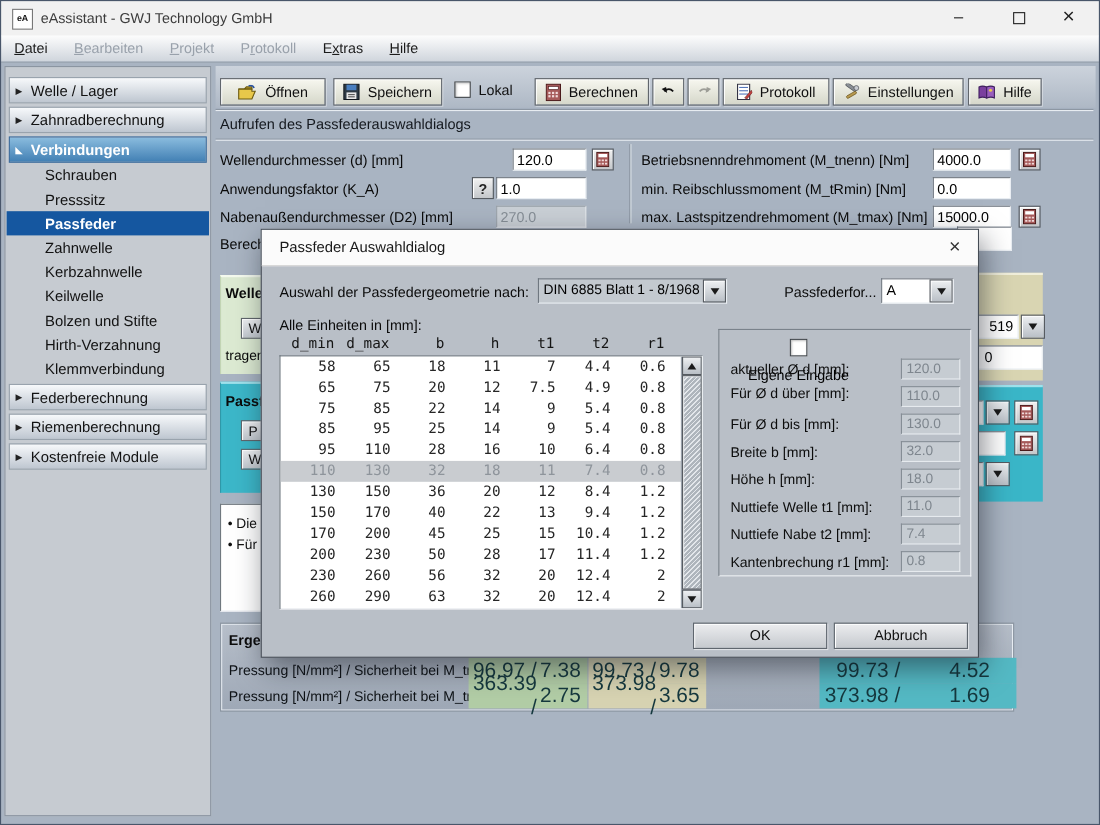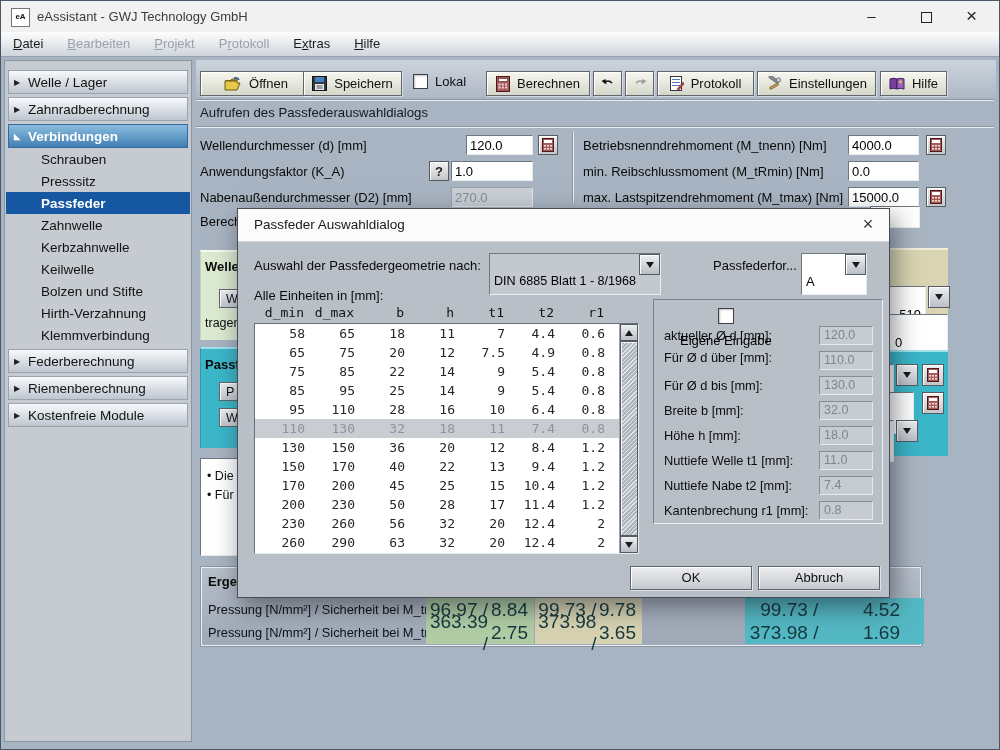--- a/index.html
+++ b/index.html
@@ -49,21 +49,21 @@
          border:1px solid #565b61;box-shadow:inset 1px 1px 0 #fff;box-sizing:border-box;
          display:flex;align-items:center;justify-content:center;font-weight:bold;color:#222;font-size:13px;}
   .vline{position:absolute;width:0;border-left:1px solid #8d97a3;border-right:1px solid #e7ecf1;}
   
   .grp{position:absolute;box-sizing:border-box;}
   .grp-title{position:absolute;font-weight:bold;color:#0b0b0b;}
   .gbtn{position:absolute;height:19px;background:linear-gradient(#eff1f3,#c2c8ce);border:1px solid #60666c;
         box-shadow:inset 1px 1px 0 #fff;box-sizing:border-box;font-size:12.5px;color:#111;
         display:flex;align-items:center;padding-left:6px;}
   .combo{position:absolute;background:#fff;border:1px solid;border-color:#6f7780 #e8edf2 #e8edf2 #6f7780;
-         box-sizing:border-box;font-size:13px;color:#000;padding:20px 4px;}
+         box-sizing:border-box;font-size:13px;color:#000;padding:2px 4px;}
   .dd-btn{position:absolute;width:22px;height:22px;background:linear-gradient(#eef0f2,#b9bfc6);
           border:1px solid #565b61;box-shadow:inset 1px 1px 0 #fff;box-sizing:border-box;
           display:flex;align-items:center;justify-content:center;}
   .tri-down{width:0;height:0;border-left:4px solid transparent;border-right:4px solid transparent;border-top:6px solid #1a1a1a;}
   .notes{position:absolute;background:#fff;border:1px solid;border-color:#70787f #e8ecf0 #e8ecf0 #70787f;
          box-sizing:border-box;padding:8px 6px;font-size:12.5px;color:#111;}
   .notes div{line-height:19px;}
   
   .resbox{position:absolute;left:200px;top:566px;width:722px;height:81px;box-sizing:border-box;
           background:linear-gradient(#b7bfca,#9ea8b6);border:1px solid #8c96a2;box-shadow:inset 0 0 0 1px #e9eef4;}
@@ -215,21 +215,21 @@
     </div>
 
     <div class="sb-item sec">
       <span class="arr">▶</span>
       <span>Kostenfreie Module</span>
     </div>
   </div>
 
 <div class="toolstrip"></div>
 
-<div class="tbtn" style="left:200px;width:112px;">
+<div class="tbtn" style="left:200px;width:96px;">
   <svg width="18" height="14">
       <path d="M1 4 L6 4 L8 2 L13 2 L13 4 L1 4 Z" fill="#c8a52e" stroke="#6b5a10"></path>
       <path d="M1 13 L1 4 L13 4 L13 6 L16 6 L13 13 Z" fill="#e8c84a" stroke="#6b5a10"></path>
       <path d="M10 1 q4 -1 5 2" stroke="#2a52a0" fill="none" stroke-width="1.4"></path>
     </svg>
   <span>Öffnen</span>
 </div>
 <div class="tbtn" style="left:303px;width:99px;">
   <svg width="15" height="15">
       <rect x="0.5" y="0.5" width="14" height="14" fill="#2e3a44" stroke="#10161c"></rect>
@@ -432,21 +432,21 @@
       <span class="tri-down"></span>
     </div>
 </div>
 
 <div class="resbox">
   <div class="res-title">Ergebnisse</div>
   <div class="res-row" style="top:31px;">
     <div class="res-label">Pressung [N/mm²] / Sicherheit bei M_tnenn:</div>
     <div class="rcell c1">
         <span class="rv">96.97 /</span>
-        <span class="rs">8.84</span>
+        <span class="rs">7.38</span>
       </div>
     <div class="rcell c2">
         <span class="rv">99.73 /</span>
         <span class="rs">9.78</span>
       </div>
     <div class="rcell c3">
         <span class="rv">99.73 /</span>
         <span class="rs">4.52</span>
       </div>
   </div>

